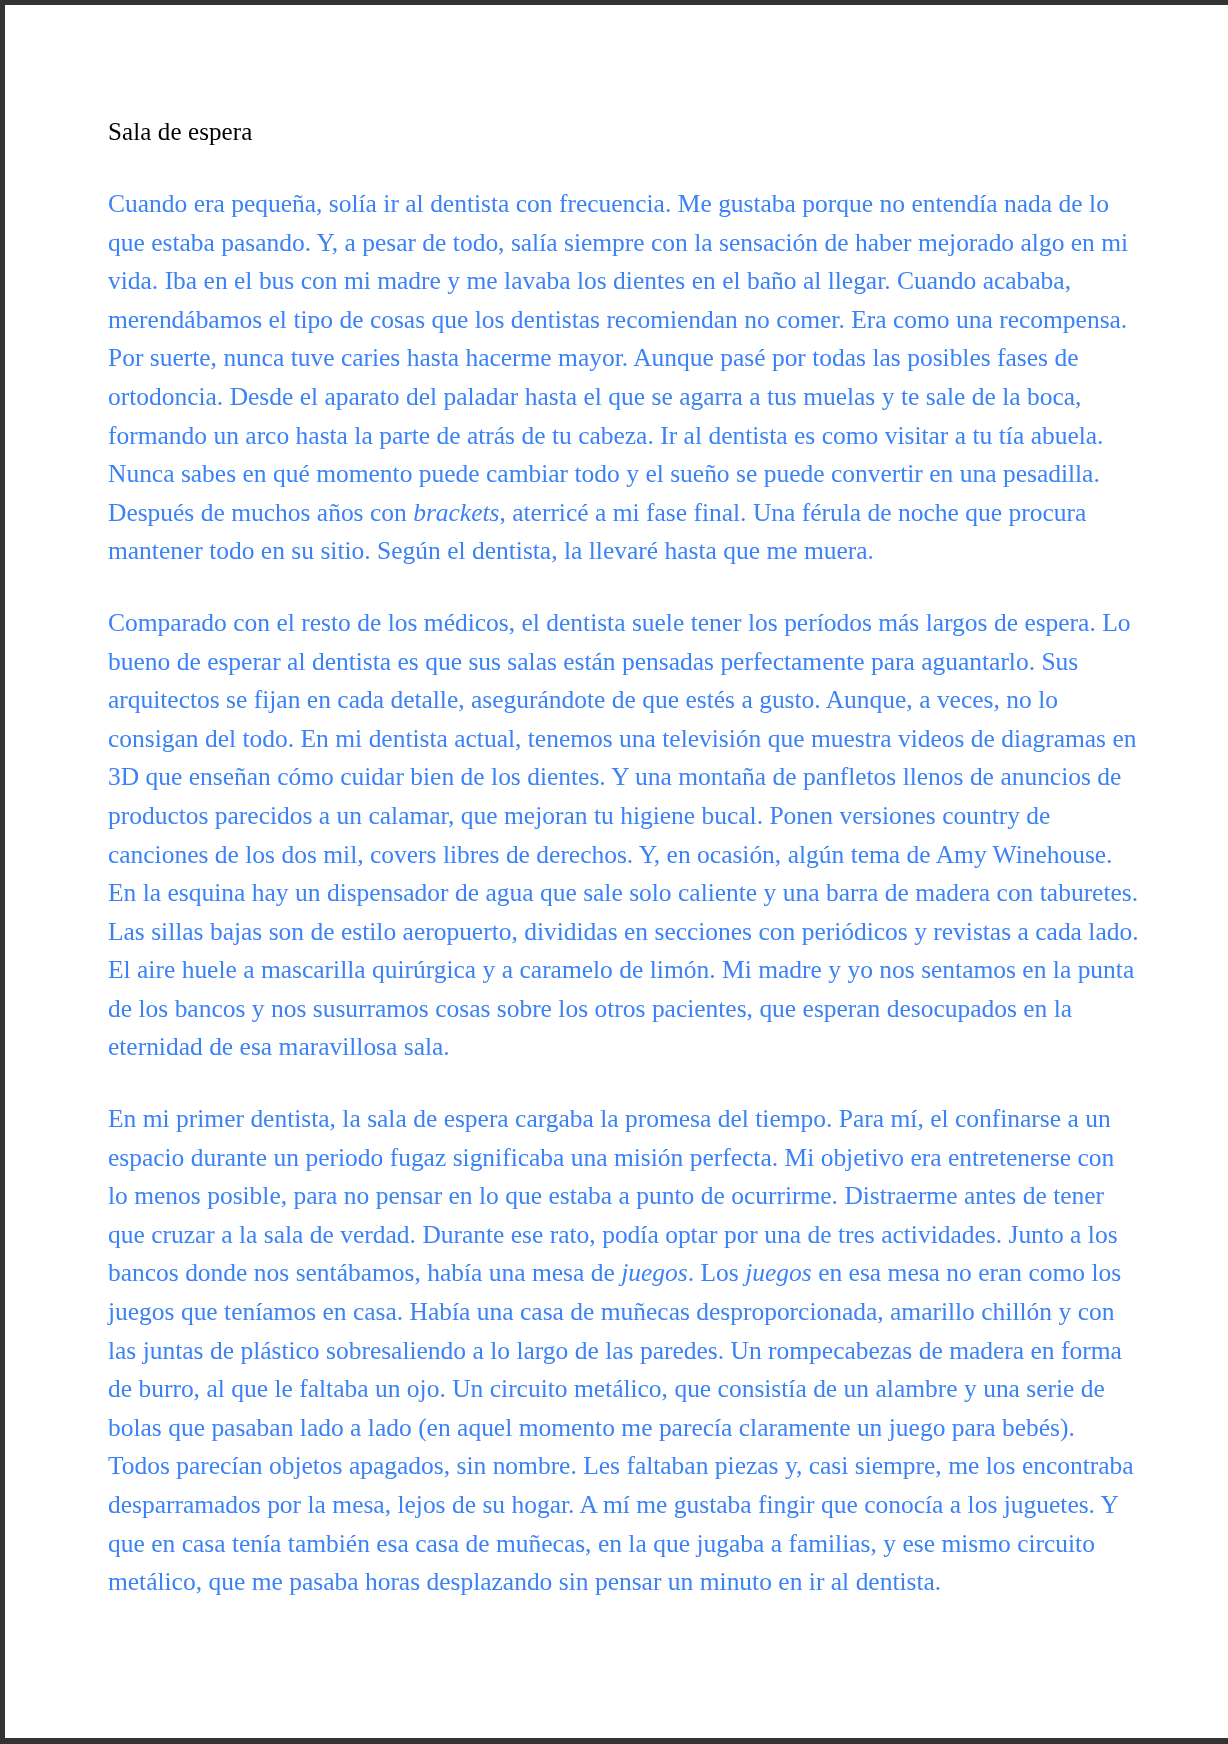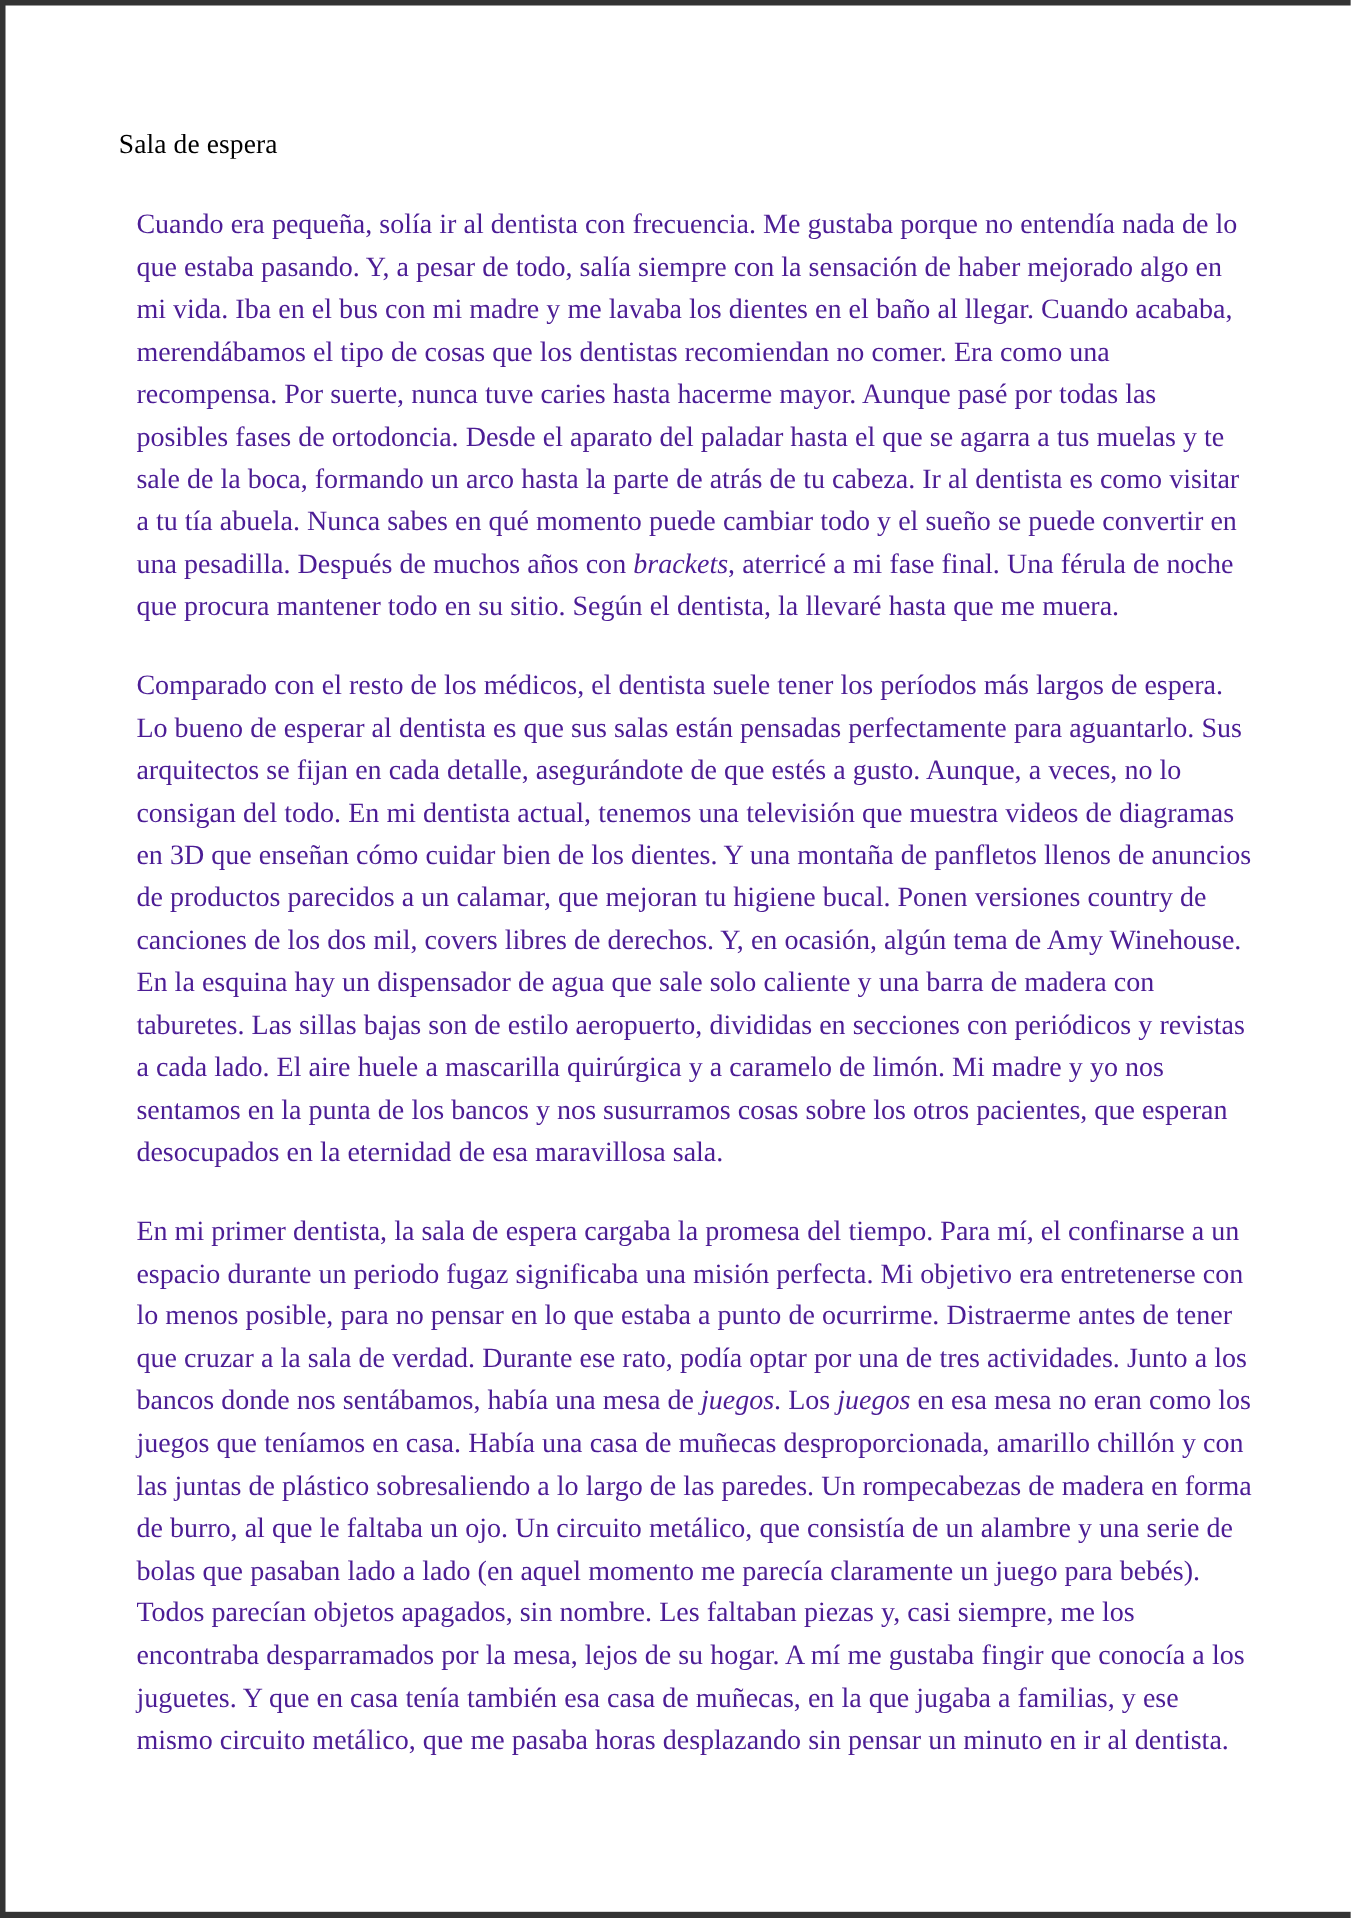--- a/index.html
+++ b/index.html
@@ -42,22 +42,22 @@
     line-height: 1.2;
     color: #000000;
     margin: 0 0 38px 0;
     font-weight: normal;
     letter-spacing: 0.1px;
   }
 
   .doc-paragraph {
     font-size: 25.5px;
     line-height: 38.6px;
-    color: #4c1d95;
-    margin: 0 0 33px 16px;
+    color: #3b82f6;
+    margin: 0 0 33px 0;
     text-align: left;
     letter-spacing: -0.02px;
     word-spacing: 0.1px;
   }
 
   .doc-paragraph:last-child {
     margin-bottom: 0;
   }
 
   .doc-paragraph em {

